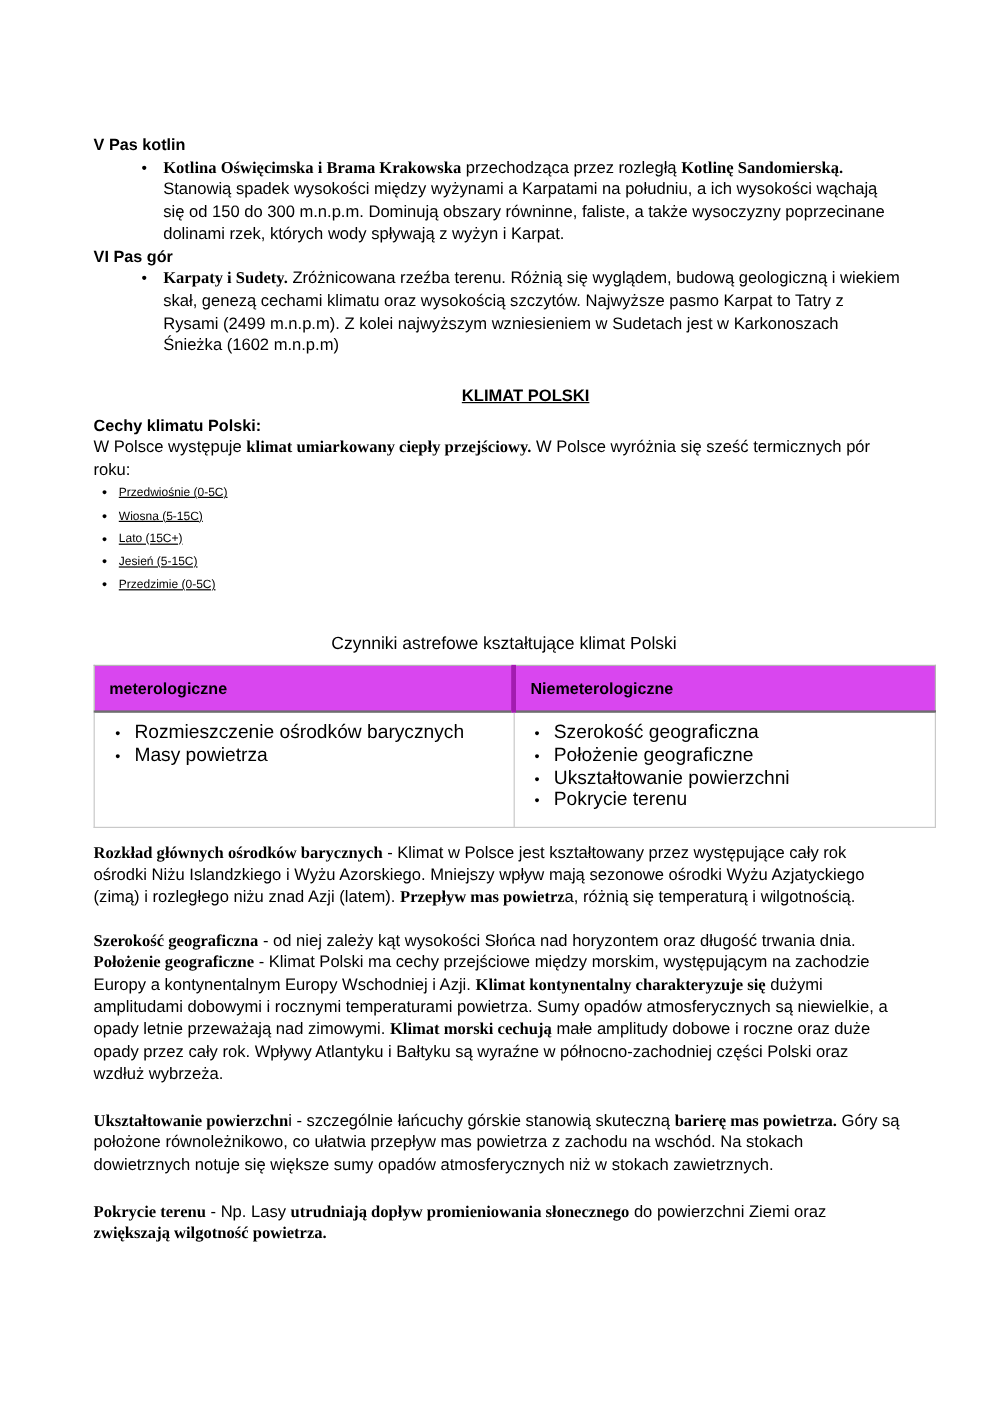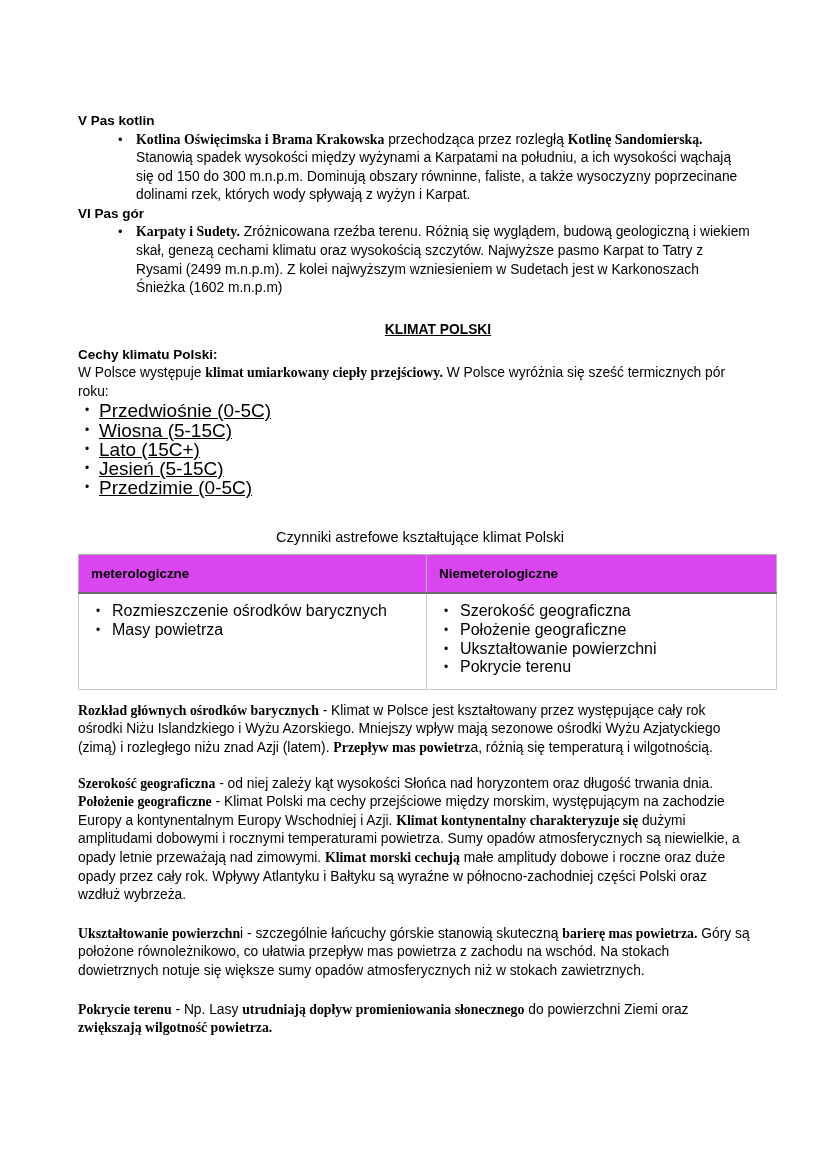--- a/index.html
+++ b/index.html
@@ -66,21 +66,21 @@
   }
 
   
   ul.flat {
     margin: 0;
     padding: 0 0 0 5px;
     list-style: none;
   }
   ul.flat > li {
     position: relative;
-    font-size: 19px;
+    font-size: 10px;
     line-height: 19.2px;
     padding-left: 16px;
   }
   ul.flat > li::before {
     content: "\2022";
     position: absolute;
     left: 2px;
     top: 0;
     font-size: 12px;
     line-height: 19.2px;
@@ -126,21 +126,21 @@
   table.factors th {
     background: #d946ef;
     border: 1px solid #b4b4b4;
     border-bottom: 2px solid #6e6e6e;
     text-align: left;
     font-size: 13.4px;
     font-weight: bold;
     padding: 11px 0 11px 12px;
     vertical-align: middle;
   }
-  table.factors th.sep { border-left: 1px solid #a21caf; }
+  table.factors th.sep { border-left: 4px solid #a21caf; }
   table.factors td {
     border: 1px solid #c9c9c9;
     border-top: none;
     vertical-align: top;
     padding: 8px 0 12px 0;
     background: #ffffff;
   }
   table.factors ul.cell {
     margin: 0;
     padding: 0 0 0 16px;

